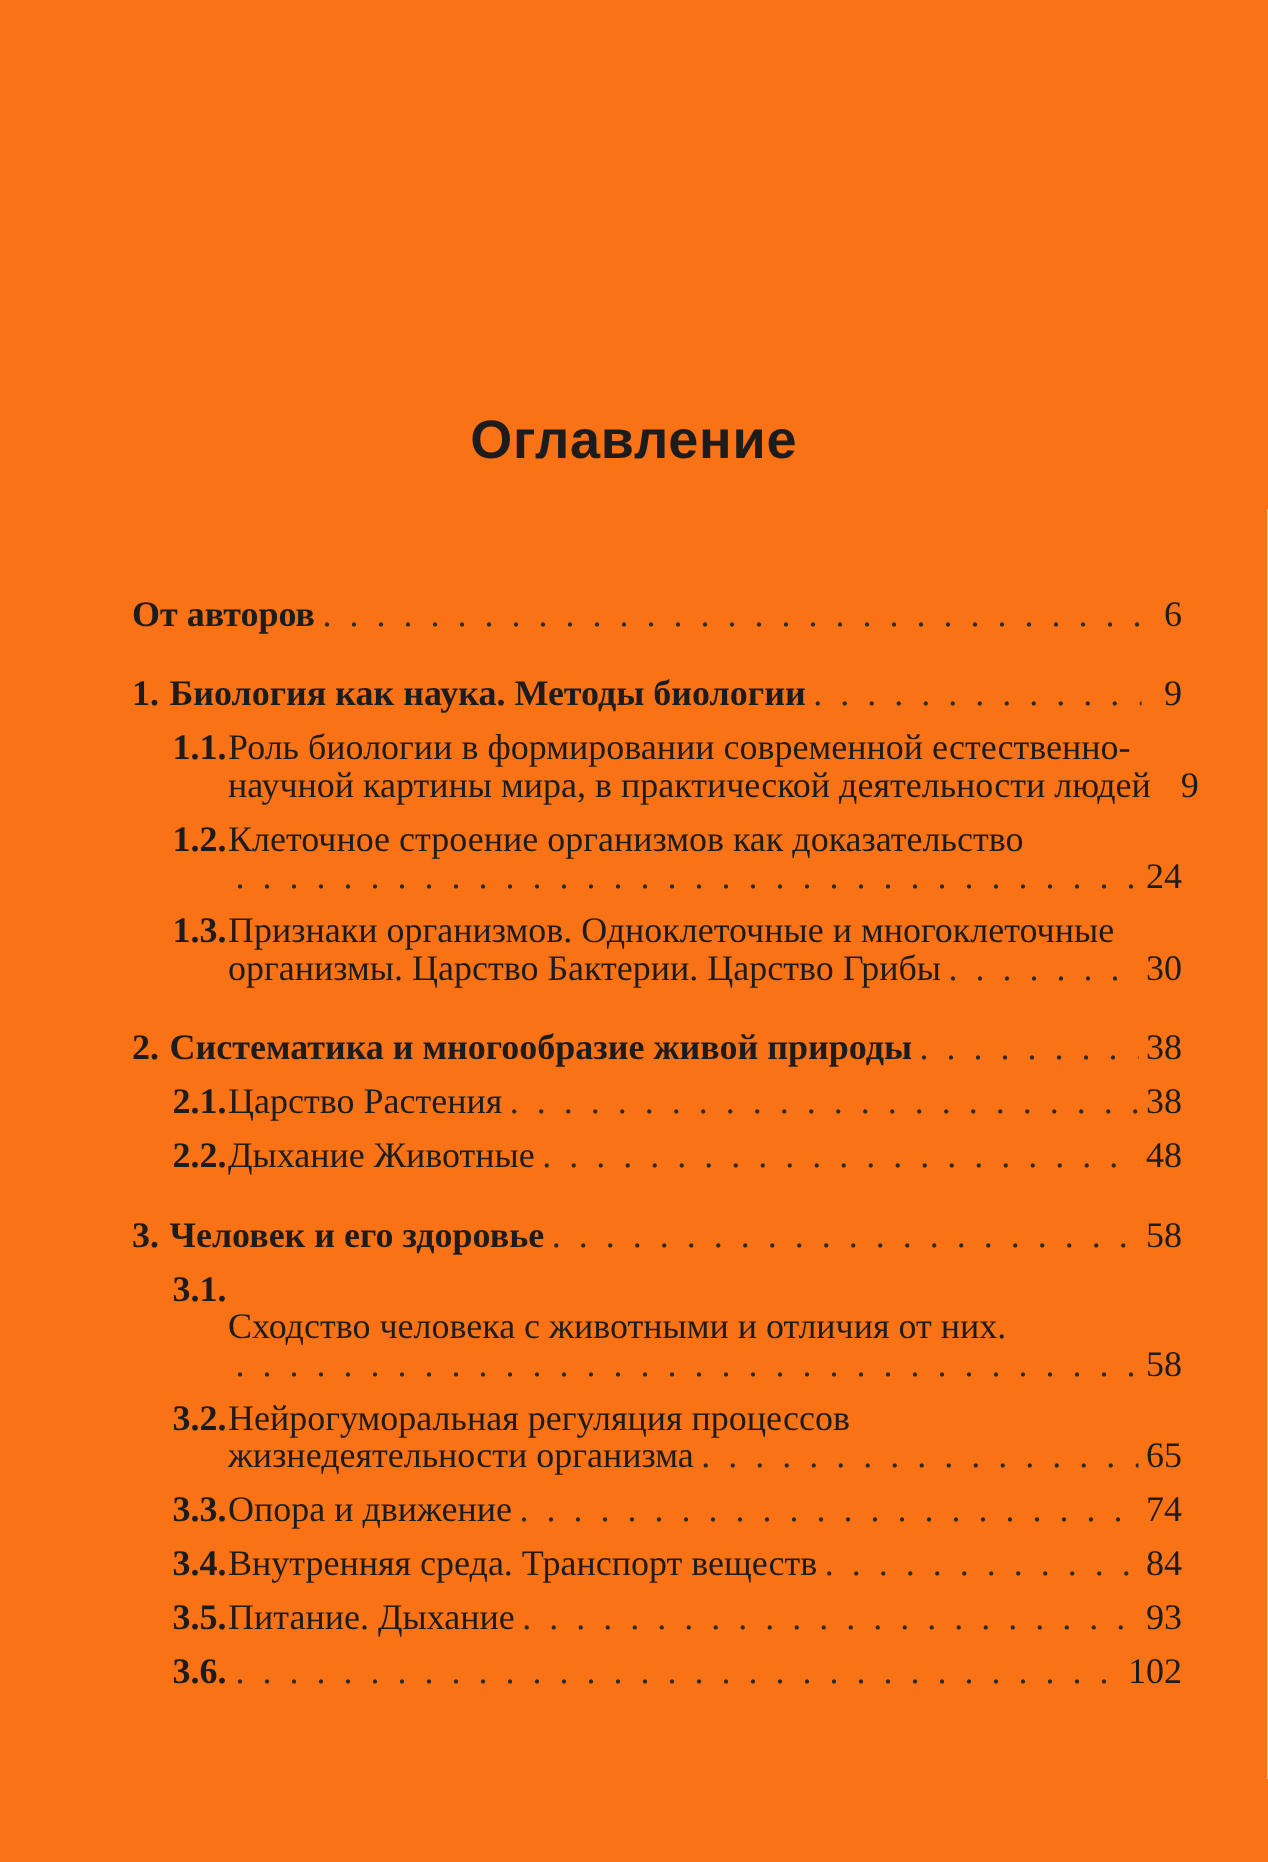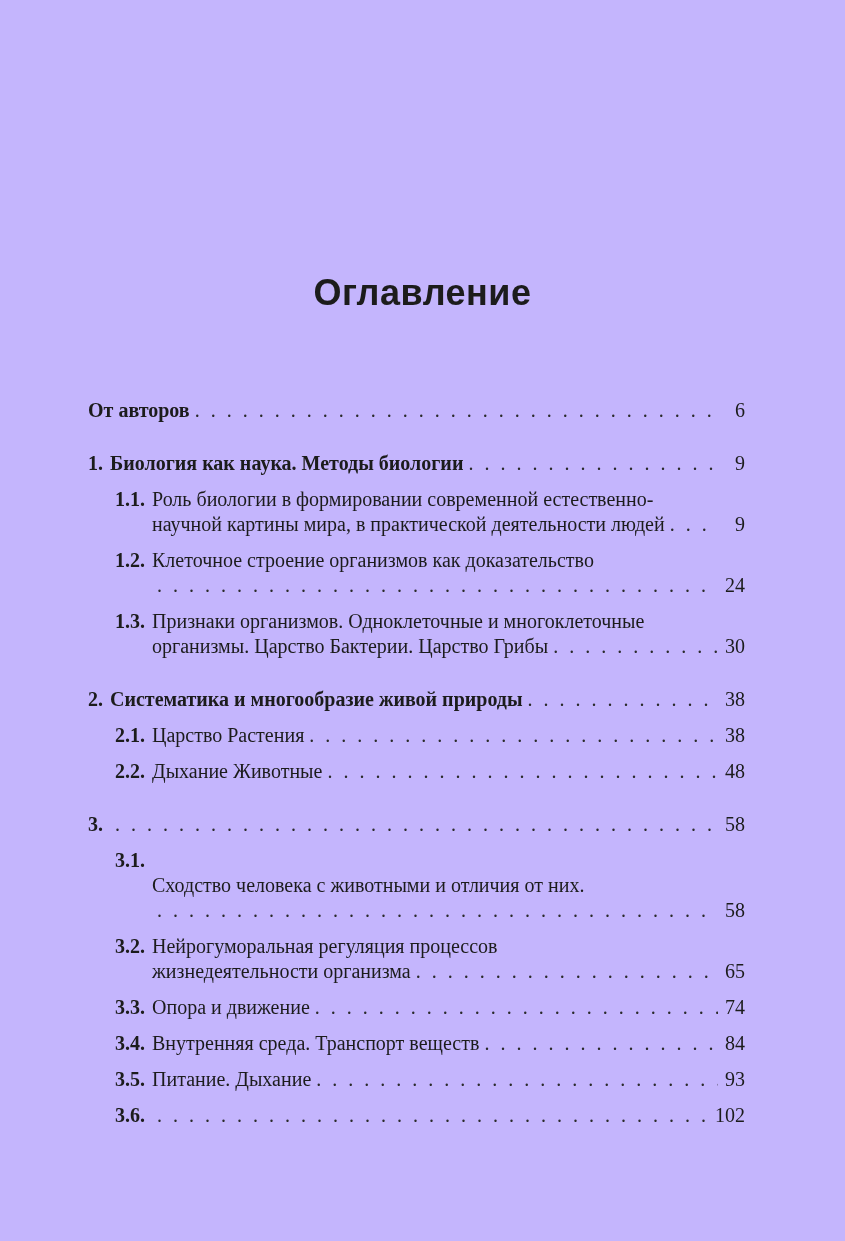--- a/index.html
+++ b/index.html
@@ -5,39 +5,39 @@
   html, body {
     margin: 0;
     padding: 0;
     background: #ffffff;
   }
   .page {
     position: relative;
     width: 845px;
     height: 1241px;
     margin: 0 auto;
-    background: #c4b5fd;
+    background: #f97316;
     color: #1c1c1c;
     overflow: hidden;
   }
   .doc-title {
     margin: 0;
     padding-top: 270px;
     font-family: "Liberation Sans", "DejaVu Sans", sans-serif;
     font-weight: 700;
     font-size: 36px;
     line-height: 46px;
     text-align: center;
     letter-spacing: 0.5px;
     color: #1c1c1c;
   }
   .toc {
-    margin: 82px 100px 0 88px; 
+    margin: 82px 57px 0 88px; 
     font-family: "Liberation Serif", "DejaVu Serif", serif;
-    font-size: 20px;
+    font-size: 24px;
     line-height: 25px;
     color: #1c1c1c;
   }
   .entry { margin-top: 11px; }
   .entry.gap { margin-top: 28px; }
   .entry:first-child { margin-top: 0; }
   .entry.bold .num,
   .entry.bold .txt { font-weight: 700; }
   .entry.sub { padding-left: 27px; }
   .line {
@@ -145,20 +145,21 @@
         <div class="line">
           <span class="num">2.2.</span>
           <span class="txt">Дыхание Животные</span>
           <span class="leader">. . . . . . . . . . . . . . . . . . . . . . . . . . . . . . . . . . . . . . . . . . . . . . . . . . . . . . . . . . . . . . . . . . . . . . . . . . . . . . . . . . . . . . . . . . </span>
           <span class="page-num">48</span>
         </div>
       </div>
       <div class="entry bold gap">
         <div class="line">
           <span class="num">3.</span>
+          <span class="txt">Человек и его здоровье</span>
           <span class="leader">. . . . . . . . . . . . . . . . . . . . . . . . . . . . . . . . . . . . . . . . . . . . . . . . . . . . . . . . . . . . . . . . . . . . . . . . . . . . . . . . . . . . . . . . . . </span>
           <span class="page-num">58</span>
         </div>
       </div>
       <div class="entry sub">
         <div class="line">
           <span class="num">3.1.</span>
         </div>
         <div class="line cont">
           <span class="txt">Сходство человека с животными и отличия от них.</span>

